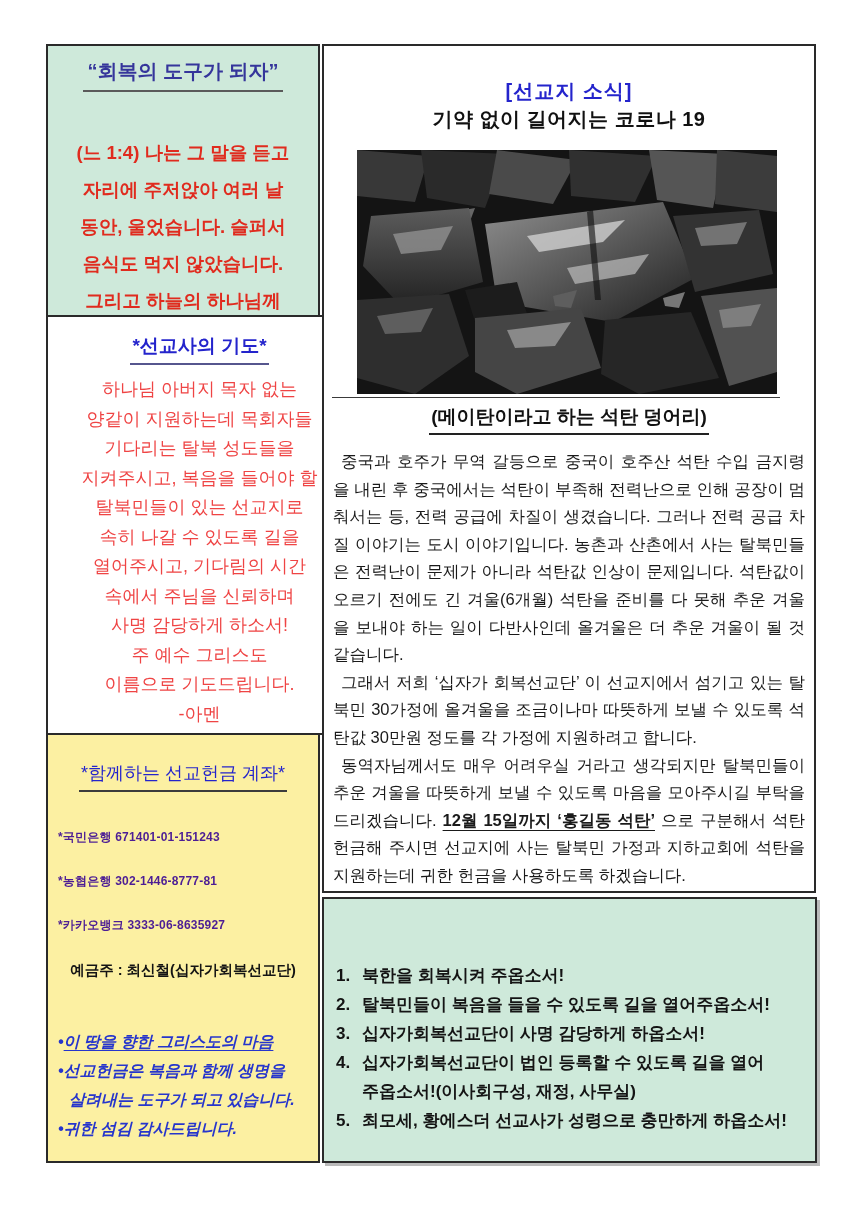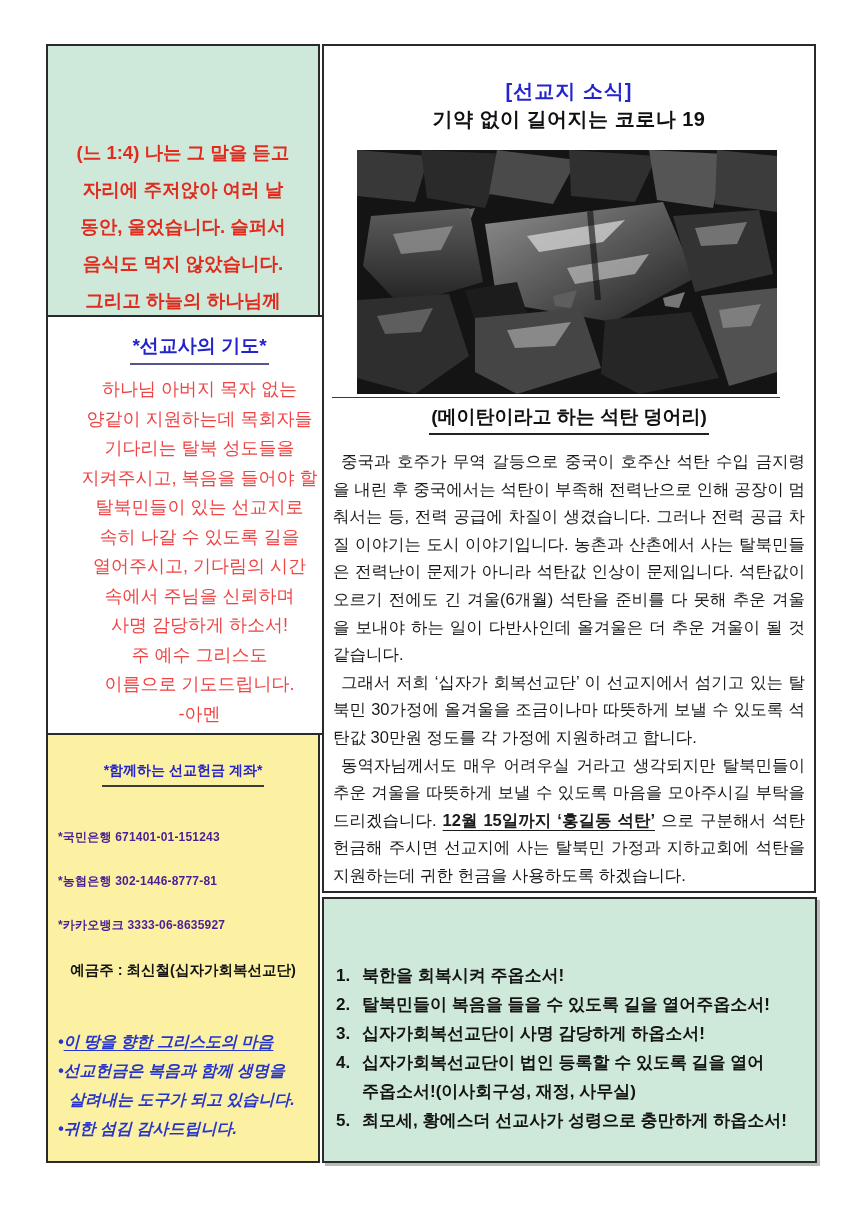--- a/index.html
+++ b/index.html
@@ -22,21 +22,21 @@
               font-weight:bold; color:#e02b1e; white-space:nowrap; }
 
   .pb-title { position:absolute; top:16px; left:0; right:0; text-align:center; }
   .pb-title span { display:inline-block; font-size:19px; font-weight:bold; color:#2424cc;
                    border-bottom:2px solid #56568e; padding:0 2px 4px; }
   .pb-lines { position:absolute; top:58px; left:0; right:0; }
   .pb-line  { height:29.5px; line-height:29.5px; text-align:center; font-size:18px;
               font-weight:500; color:#ef4444; white-space:nowrap; }
 
   .ab-title { position:absolute; top:26px; left:0; right:0; text-align:center; }
-  .ab-title span { display:inline-block; font-size:14px; font-weight:bold; color:#2424cc;
+  .ab-title span { display:inline-block; font-size:18px; font-weight:normal; color:#2424cc;
                    border-bottom:2px solid #3c3c3c; padding:0 2px 5px; }
   .ab-accounts { position:absolute; top:92px; left:10px; right:4px; }
   .ab-account  { height:20px; line-height:20px; margin-bottom:24px; font-size:12px;
                  font-weight:bold; color:#4c1d95; white-space:nowrap; letter-spacing:.2px; }
   .ab-holder { position:absolute; top:226px; left:0; right:0; text-align:center;
                font-size:14.5px; font-weight:bold; color:#141414; white-space:nowrap; }
   .ab-notes { position:absolute; top:292px; left:10px; right:6px;font-style:italic; }
   .ab-note  { font-size:16px; font-weight:600; color:#2635cc; line-height:29px;
               padding-left:11px; text-indent:-11px; word-break:keep-all; }
   .ab-note .u { text-decoration:underline; text-underline-offset:3px; }
@@ -70,20 +70,23 @@
   .tp-item { display:flex; font-size:17px; font-weight:bold; color:#141414; line-height:29px; }
   .tp-item .num { width:26px; flex:0 0 26px; }
   .tp-item .txt { flex:1; word-break:keep-all; }
 </style>
 </head>
 <body>
 
 <div id="canvas">
 
   <div class="box" id="verse-box">
+    <div class="vb-title">
+      <span>“회복의 도구가 되자”</span>
+    </div>
     <div class="vb-lines">
       <div class="vb-line">(느 1:4) 나는 그 말을 듣고</div>
       <div class="vb-line">자리에 주저앉아 여러 날</div>
       <div class="vb-line">동안, 울었습니다. 슬퍼서</div>
       <div class="vb-line">음식도 먹지 않았습니다.</div>
       <div class="vb-line">그리고 하늘의 하나님께</div>
 
     </div>
   </div>
 

